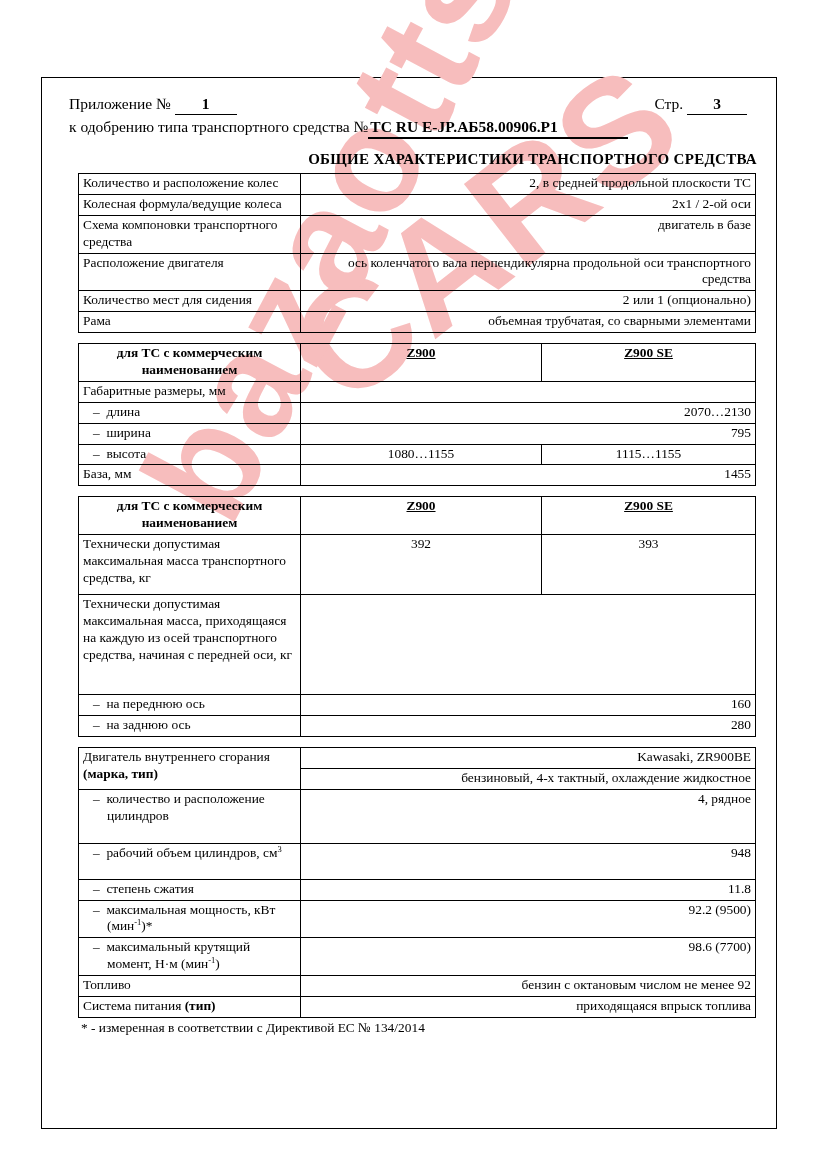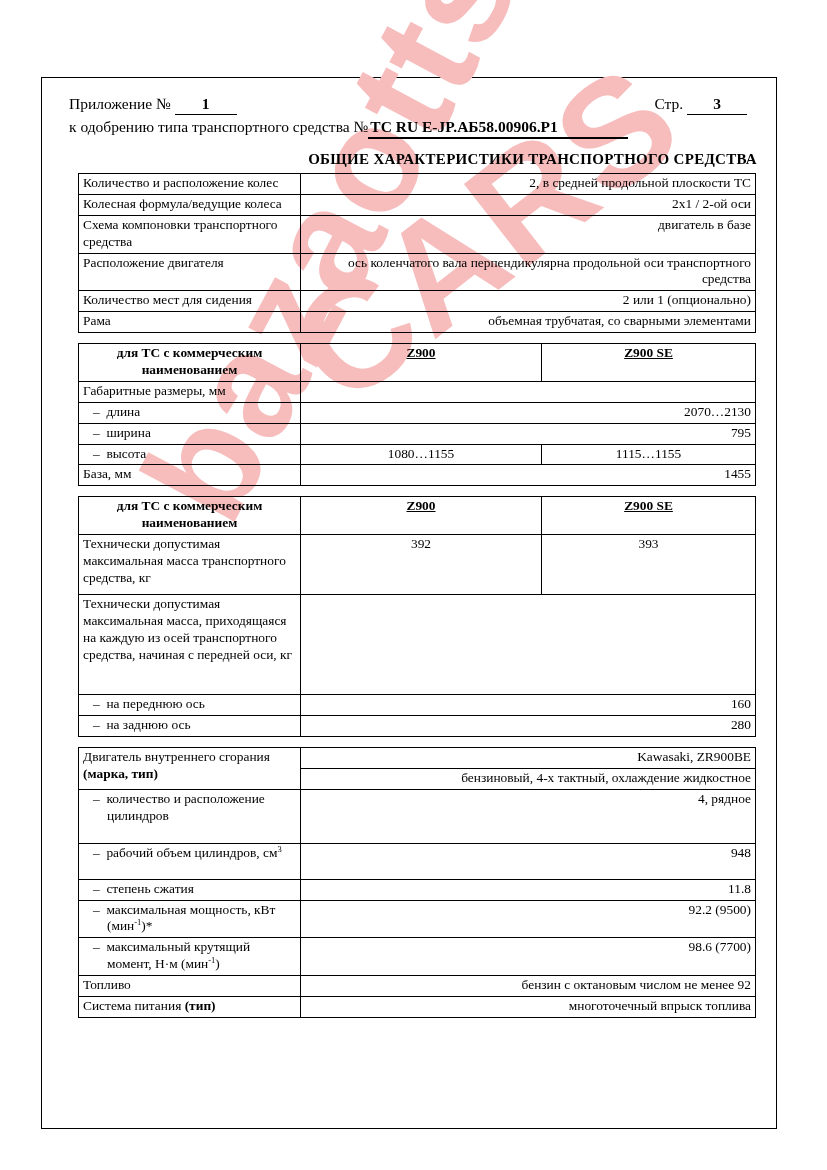--- a/index.html
+++ b/index.html
@@ -309,19 +309,20 @@
             <span class="ind"><span>максимальный крутящий момент, Н·м (мин</span><sup>-1</sup><span>)</span></span>
           </td>
         <td class="val">98.6 (7700)</td>
       </tr>
       <tr>
         <td class="lbl">Топливо</td>
         <td class="val">бензин с октановым числом не менее 92</td>
       </tr>
       <tr>
         <td class="lbl"><span class="nb">Система питания</span><span class="nm"> (тип)</span></td>
-        <td class="val">многоточечный впрыск топлива</td>
+        <td class="val">приходящаяся впрыск топлива</td>
       </tr>
     </tbody>
   </table>
 
+  <div class="footnote">*  - измеренная в соответствии с Директивой ЕС № 134/2014</div>
 
 </div>
 
 </body></html>

